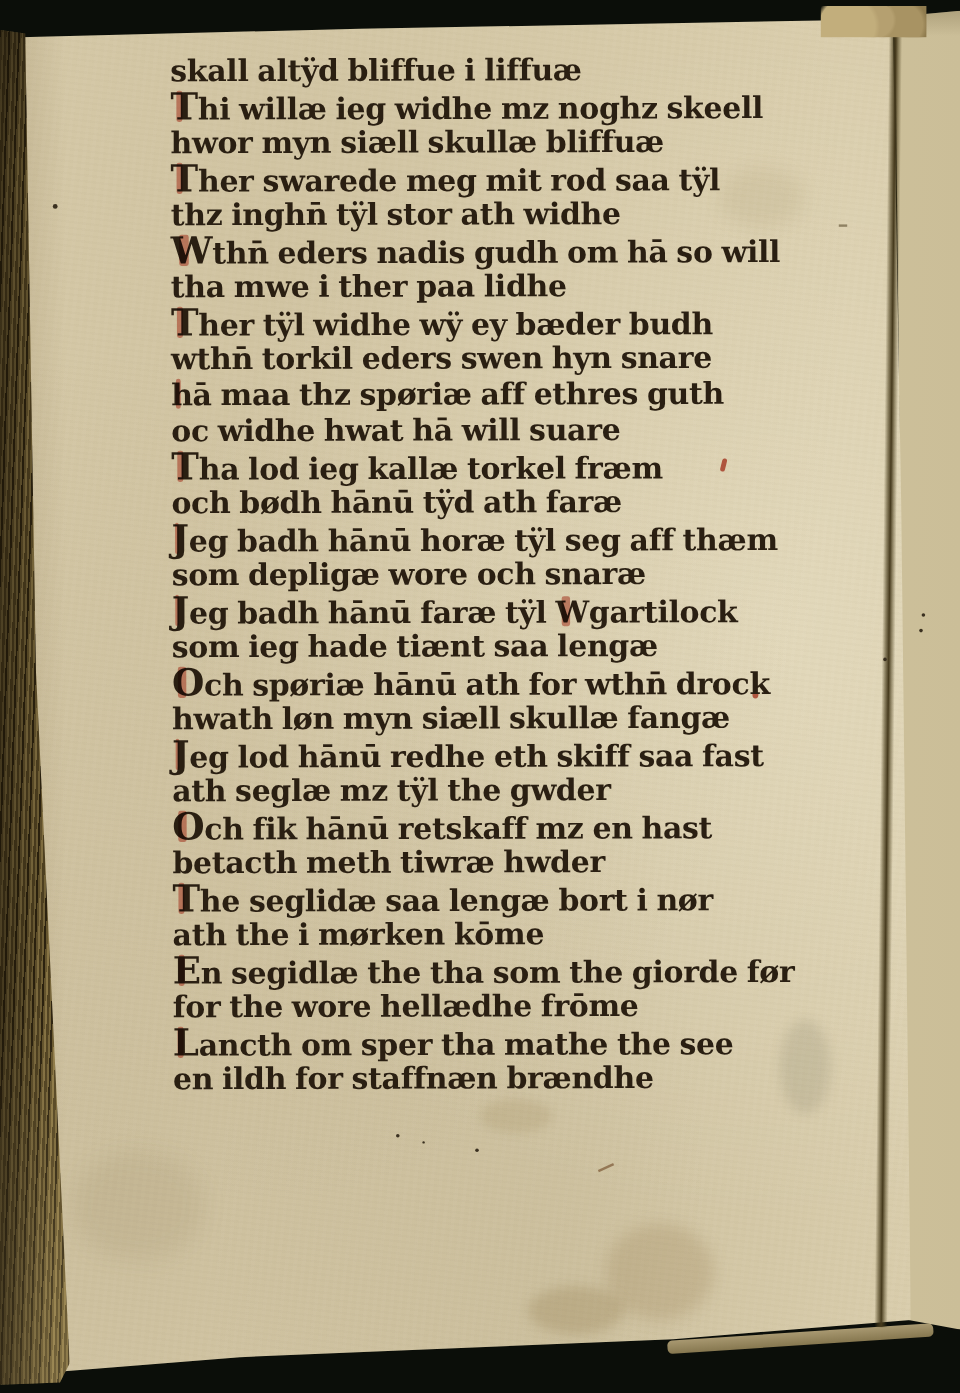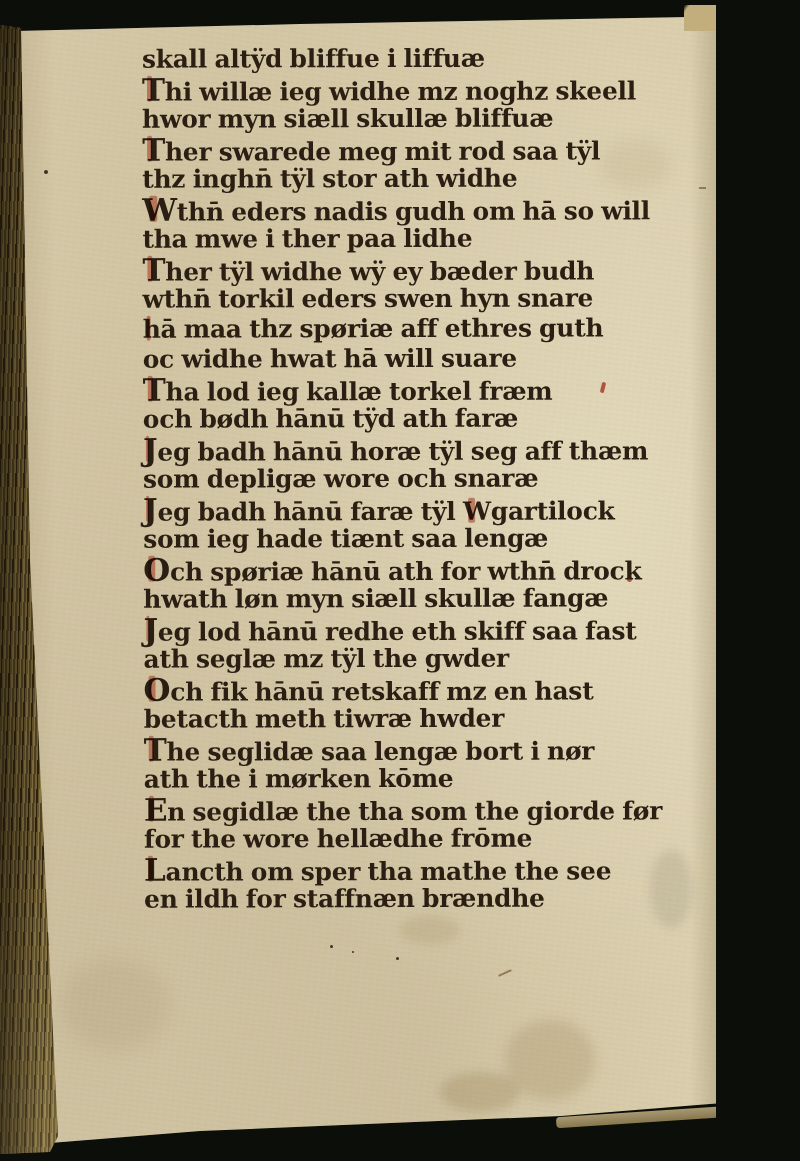--- a/index.html
+++ b/index.html
@@ -1,21 +1,21 @@
 <!DOCTYPE html>
 <html style="--background: #0b0e09; --paper: #dacead; --ink: #2a1f12; --rubric: #a2341f; --crease: #463a1d; --next-page: #d5c9a5;"><head>
 <meta charset="utf-8">
 <style>
   html,body{margin:0;padding:0;}
   body{
     width:800px;height:1161px;overflow:hidden;
     background:var(--background,#0b0e09);
     font-family:"DejaVu Serif", serif;
   }
-  .scene{position:relative;width:716px;height:1161px;overflow:hidden;}
+  .scene{position:relative;width:800px;height:1161px;overflow:hidden;}
 
   
   .next-page{
     position:absolute;inset:0;
     clip-path:polygon(746px 14px,800px 9px,800px 1108px,757px 1100px);
     background:
       linear-gradient(to bottom, rgba(90,75,40,.35), transparent 30px),
       linear-gradient(to right, #8b7847 0px, #b6a476 6px, #d3c7a2 16px, var(--next-page,#d5c9a5) 45%, #cbbe98 100%);
   }
 

